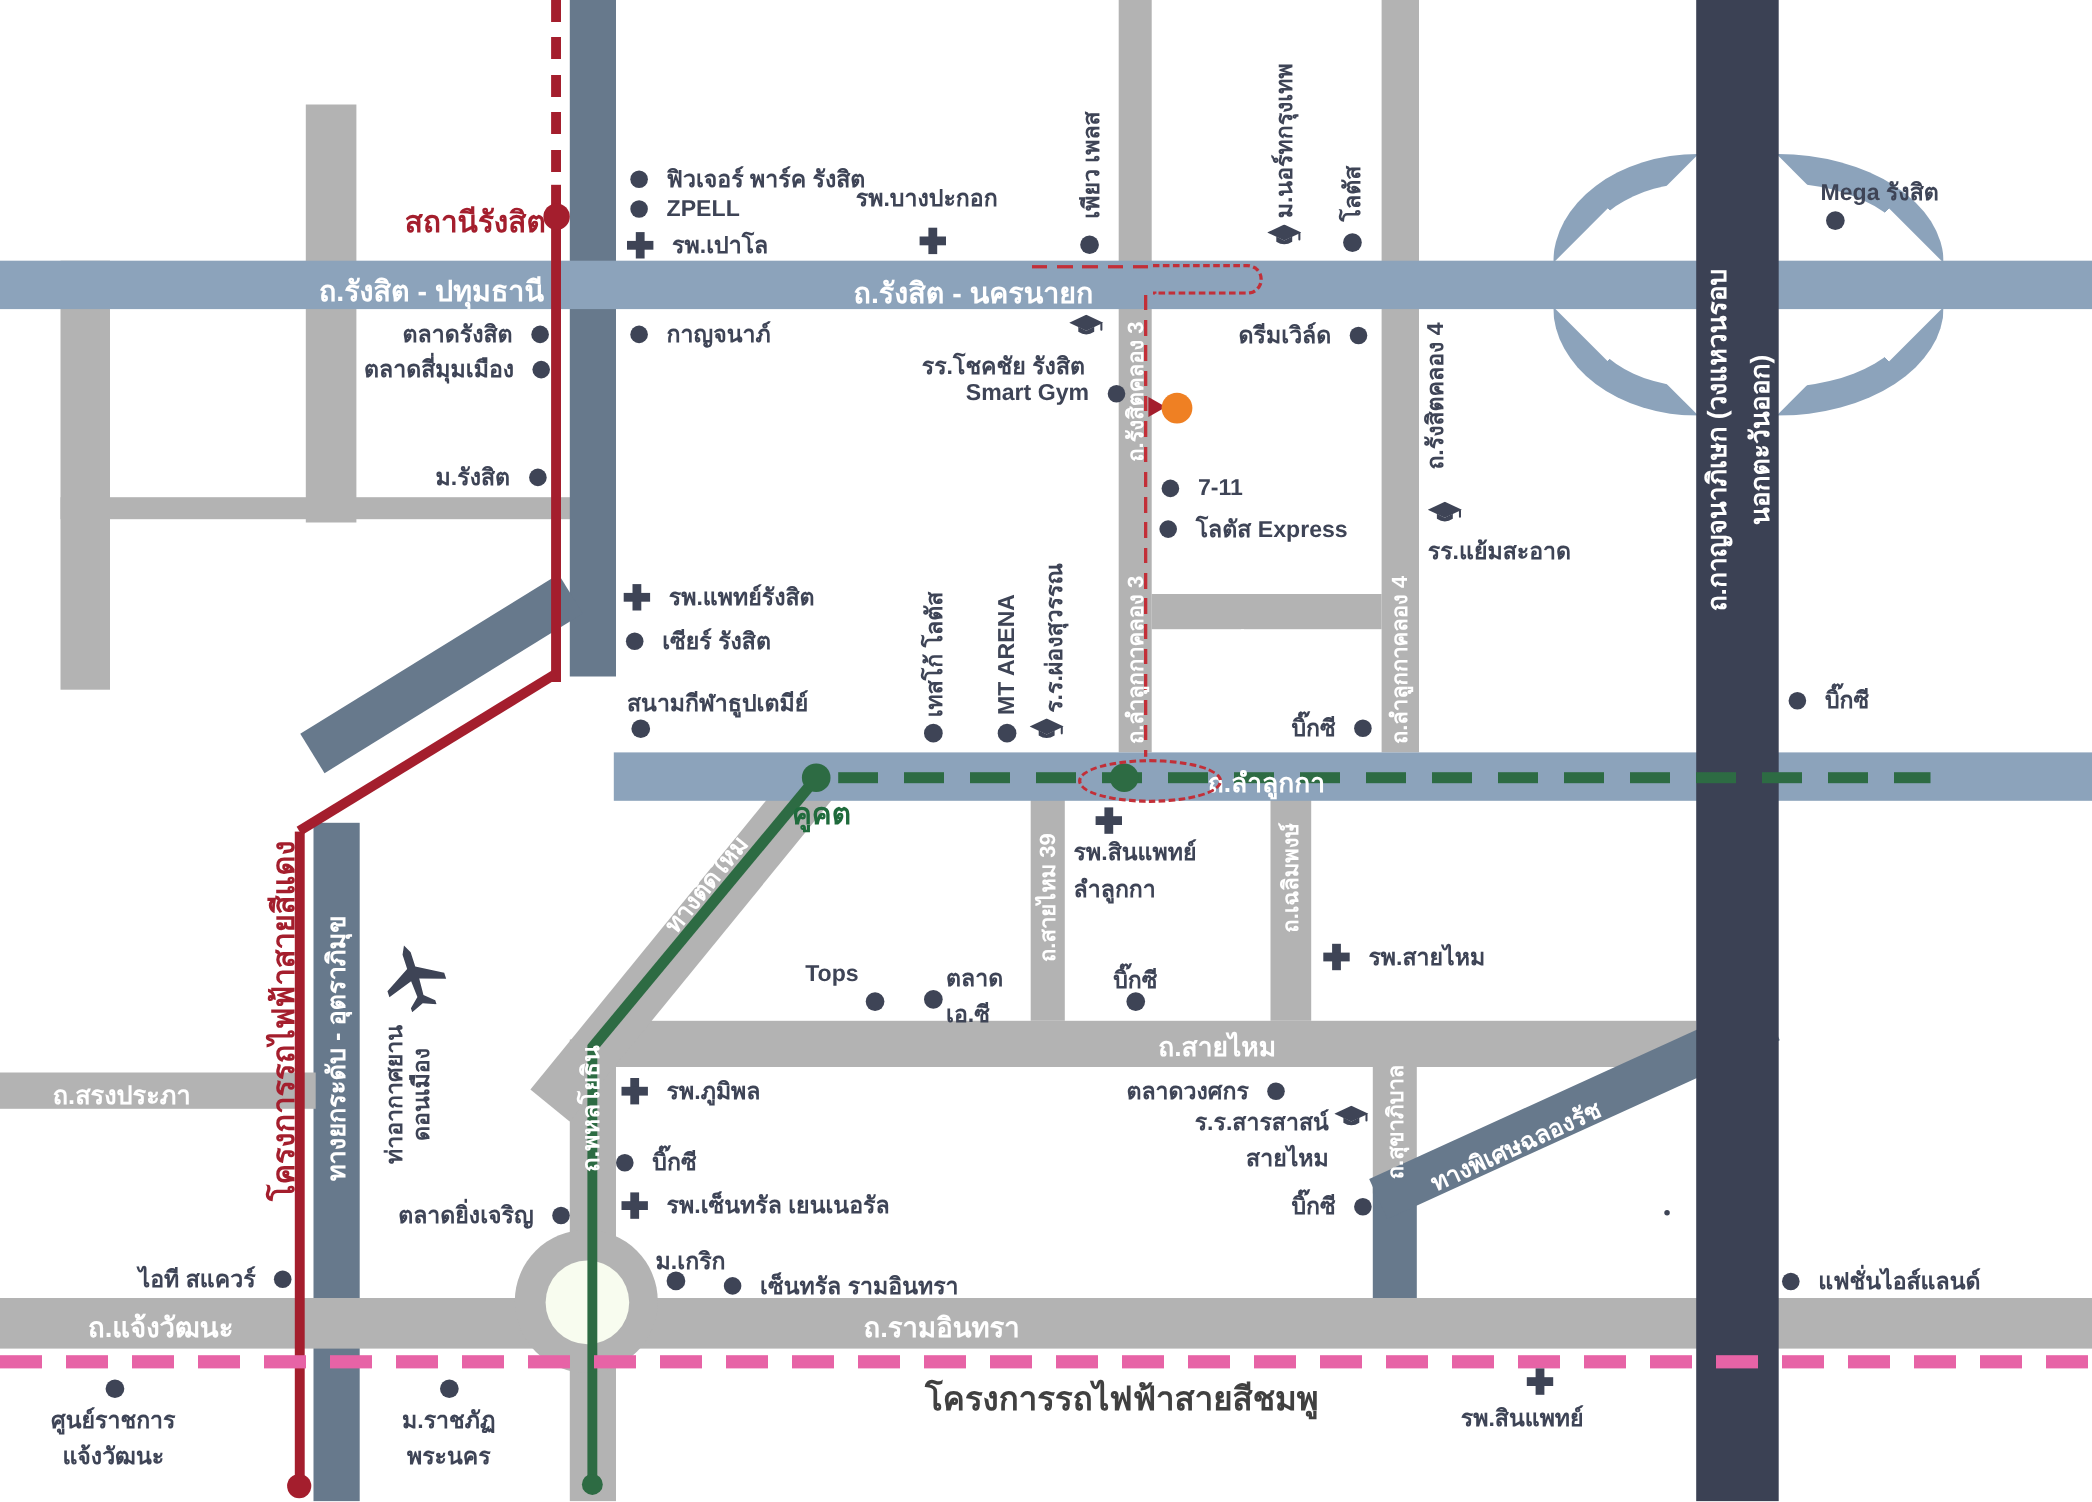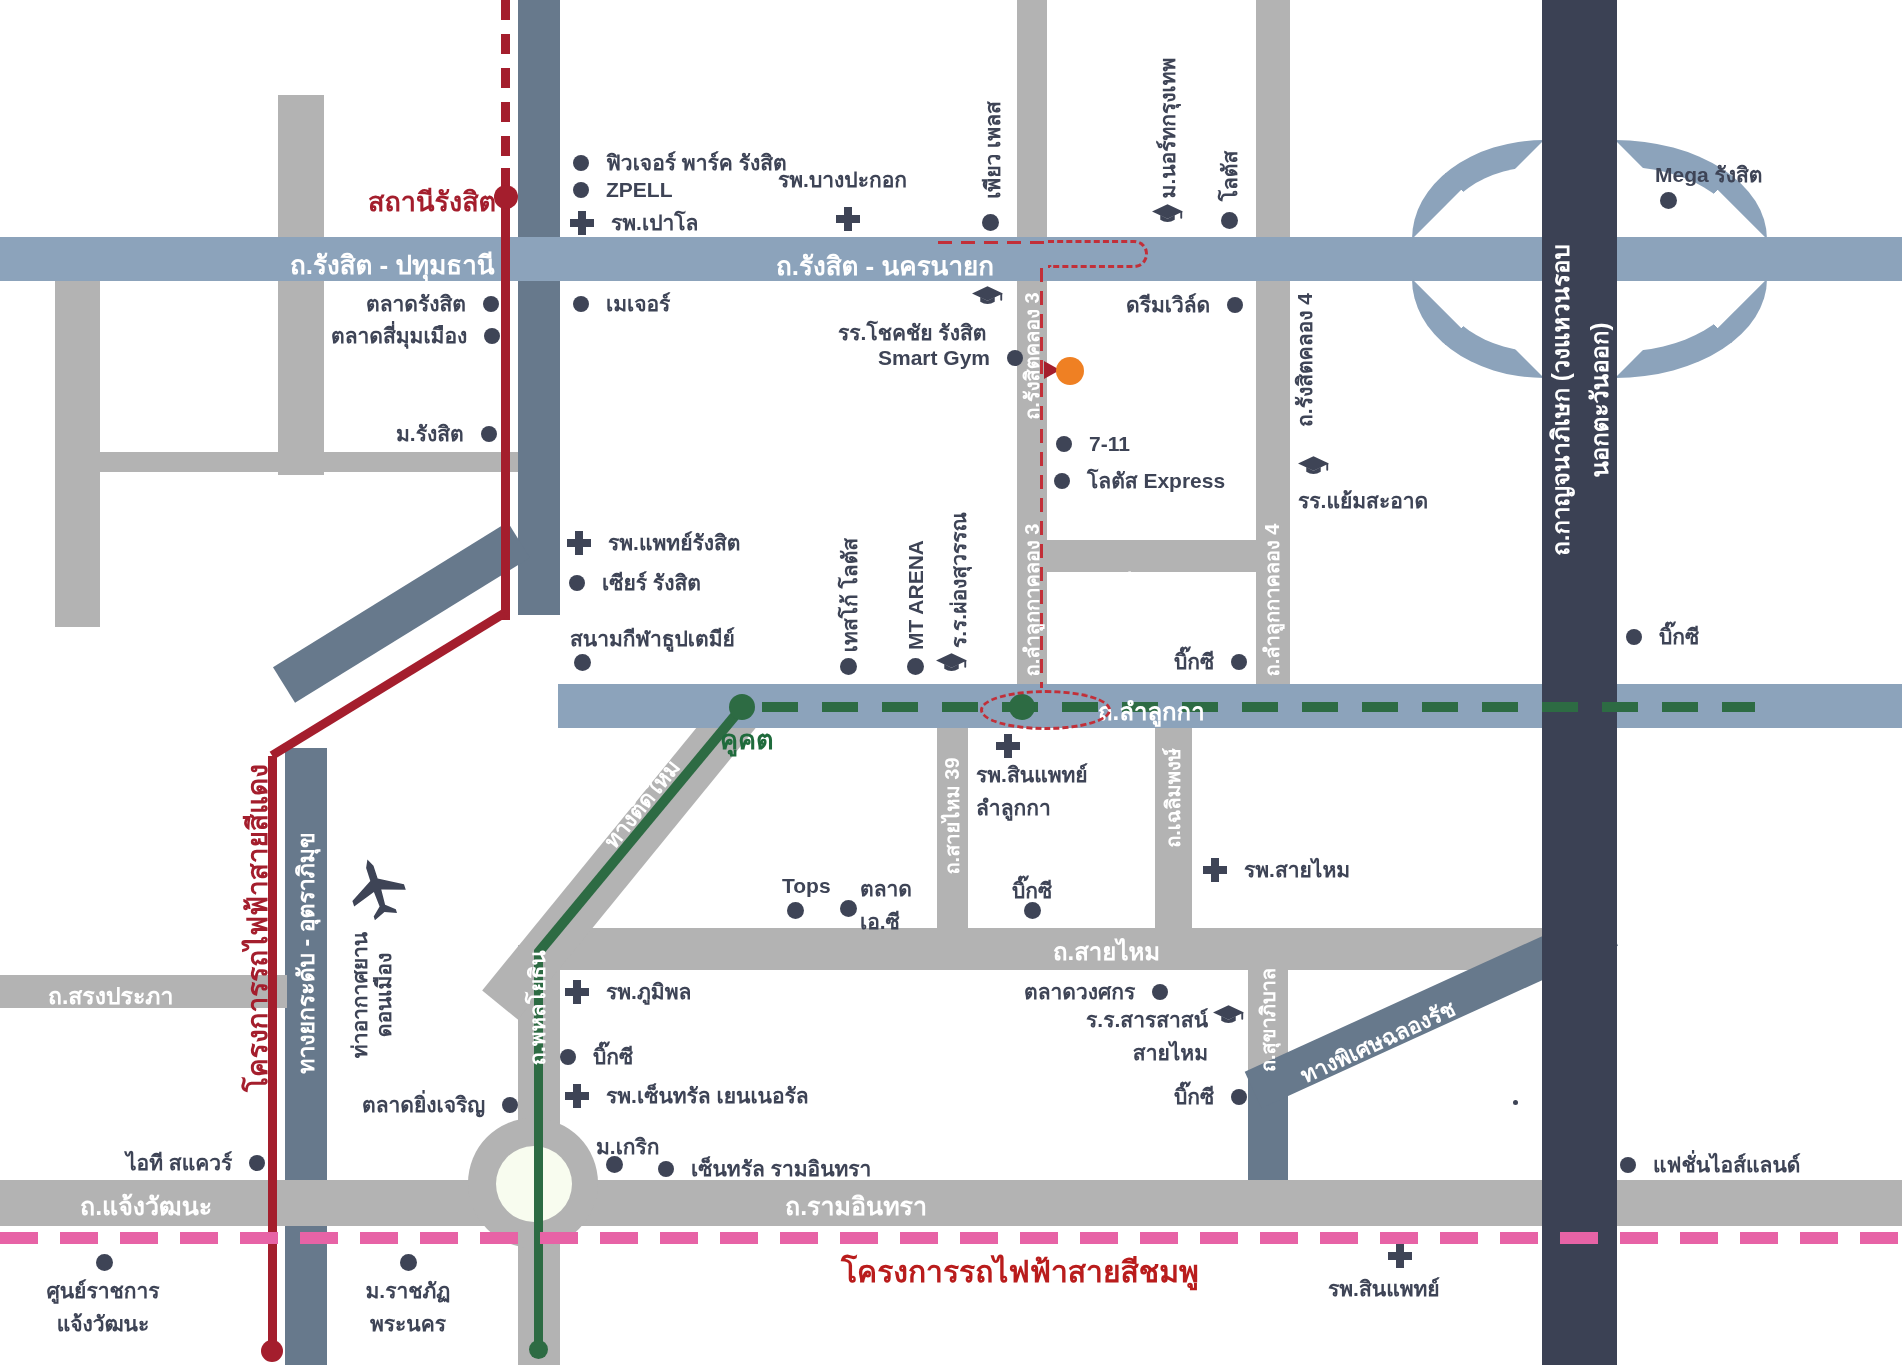--- a/index.html
+++ b/index.html
@@ -112,21 +112,21 @@
   <div class="vlab" style="left:537px;top:1008px;color:#fff;font-size:22px;">ถ.พหลโยธิน</div>
   <div class="rlabel" style="left:80px;top:1186px;font-size:25px;">ถ.แจ้งวัฒนะ</div>
   <div class="rlabel" style="left:785px;top:1186px;font-size:25px;">ถ.รามอินทรา</div>
   <div class="dlab" style="left:642px;top:804px;transform:translate(-50%,-50%) rotate(-51deg);font-size:22px;">ทางตัดใหม่</div>
   <div class="vlab" style="left:306px;top:953px;color:#fff;font-size:23px;">ทางยกระดับ - อุตราภิมุข</div>
   <div class="dlab" style="left:1378px;top:1042px;transform:translate(-50%,-50%) rotate(-24.5deg);font-size:22px;">ทางพิเศษฉลองรัช</div>
 
   <div class="txt" style="left:368px;top:180px;color:#a41e2d;font-size:27px;">สถานีรังสิต</div>
   <div class="vlab" style="left:257px;top:928px;color:#a41e2d;font-size:28px;">โครงการรถไฟฟ้าสายสีแดง</div>
   <div class="txt" style="left:720px;top:718px;color:#1f6b3c;font-size:27px;">คูคต</div>
-  <div class="txt" style="left:841px;top:1248px;color:#b91c1c;font-size:30px;">โครงการรถไฟฟ้าสายสีชมพู</div>
+  <div class="txt" style="left:841px;top:1248px;color:#404040;font-size:30px;">โครงการรถไฟฟ้าสายสีชมพู</div>
 
   <div class="absdot" style="left:1056px;top:357px;width:28px;height:28px;background:#ef8023;z-index:5;"></div>
 
   <div class="poi" style="left:573px;top:146px;">
       <span class="dot"></span>
       <span>ฟิวเจอร์ พาร์ค รังสิต</span>
     </div>
   <div class="poi" style="left:573px;top:178px;">
       <span class="dot"></span>
       <span>ZPELL</span>
@@ -154,21 +154,21 @@
   <div class="poi" style="left:366px;top:287px;">
       <span>ตลาดรังสิต</span>
       <span class="dot"></span>
     </div>
   <div class="poi" style="left:331px;top:319px;">
       <span>ตลาดสี่มุมเมือง</span>
       <span class="dot"></span>
     </div>
   <div class="poi" style="left:573px;top:287px;">
       <span class="dot"></span>
-      <span>เมเจอร์</span>
+      <span>กาญจนาภ์</span>
     </div>
   <div class="poi" style="left:396px;top:417px;">
       <span>ม.รังสิต</span>
       <span class="dot"></span>
     </div>
 
   <div class="poi" style="left:1126px;top:288px;">
       <span>ดรีมเวิล์ด</span>
       <span class="dot"></span>
     </div>
@@ -225,21 +225,21 @@
     </div>
   <div class="poi" style="left:1626px;top:620px;">
       <span class="dot"></span>
       <span>บิ๊กซี</span>
     </div>
 
   <div class="abscross" style="left:996px;top:734px;"><span class="cross"></span></div>
   <div class="txt" style="left:976px;top:758px;">รพ.สินแพทย์
 ลำลูกกา</div>
 
-  <div class="txt" style="left:782px;top:874px;">Tops</div>
+  <div class="txt" style="left:732px;top:874px;">Tops</div>
   <div class="absdot" style="left:787px;top:902px;width:17px;height:17px;"></div>
   <div class="absdot" style="left:840px;top:900px;width:17px;height:17px;"></div>
   <div class="txt" style="left:860px;top:872px;">ตลาด
 เอ.ซี</div>
   <div class="txt" style="left:1012px;top:874px;">บิ๊กซี</div>
   <div class="absdot" style="left:1024px;top:902px;width:17px;height:17px;"></div>
   <div class="poi" style="left:1203px;top:853px;">
       <span class="cross"></span>
       <span>รพ.สายไหม</span>
     </div>

